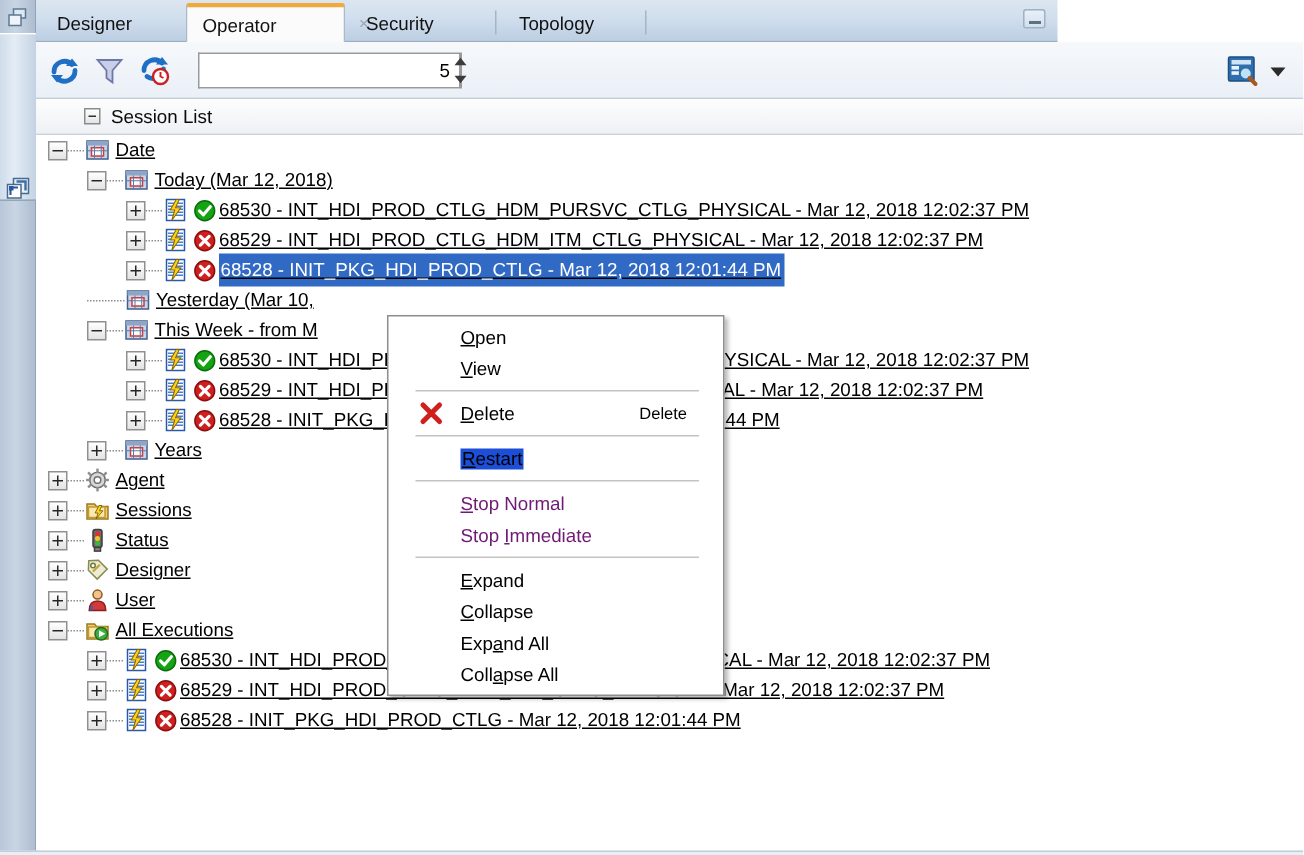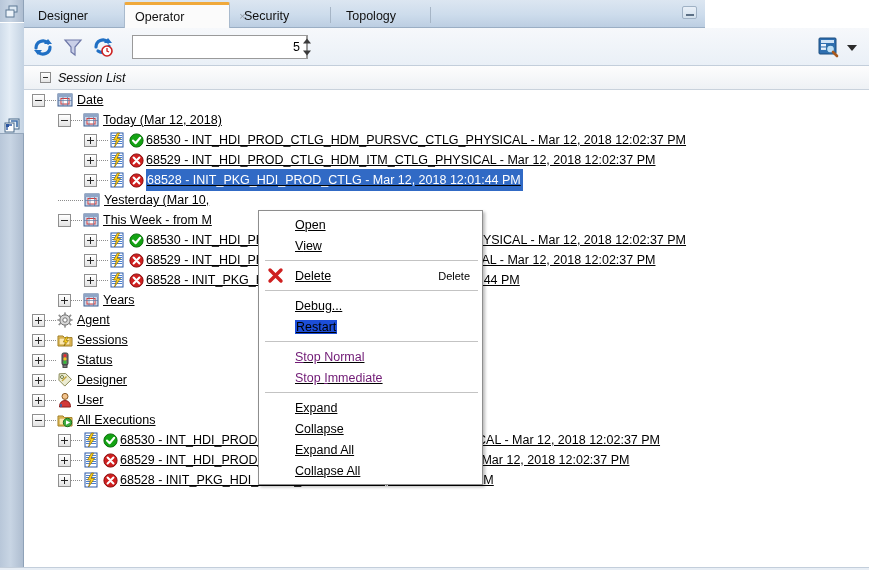--- a/index.html
+++ b/index.html
@@ -190,22 +190,21 @@
 
   
   #session-header {
     position: absolute;
     left: 24px; top: 66px;
     width: 845px; height: 24px;
     background: linear-gradient(to bottom,#fdfdfd,#eef1f5);
     border-bottom: 1px solid #c9d2dc;
     display: flex;
     align-items: center;
-    padding-left: 16px;
-    font-style: italic;
+    padding-left: 32px;
   }
   #session-header .toggler {
     width: 11px; height: 11px;
     border: 1px solid #8b8b8b;
     background: linear-gradient(to bottom,#ffffff,#e5e5e5);
     position: relative;
     margin-right: 7px;
   }
   #session-header .toggler:before {
     content: "";
@@ -277,23 +276,22 @@
   svg { display: block; }
 
   
   #ctxmenu {
     position: absolute;
     left: 258px; top: 210px;
     width: 225px;
     background: #ffffff;
     border: 1px solid #8e8e8e;
     box-shadow: 2px 2px 3px rgba(0,0,0,.28);
-    padding: 3px 0;
+    padding: 3px 12px;
     z-index: 50;
-    text-decoration: underline;
   }
   .mi {
     position: relative;
     height: 21px;
     display: flex;
     align-items: center;
     padding-left: 36px;
     padding-right: 10px;
     font-size: 12.5px;
     color: #000;
@@ -777,23 +775,20 @@
       <div class="mi">
         <span class="micon">
           <svg width="17" height="17" viewBox="0 0 17 17">
             <path d="M3 3 L14 14 M14 3 L3 14" stroke="#cf2020" stroke-width="3.4" stroke-linecap="round"></path>
           </svg>
         </span>
         <span class="mtext"><u>D</u>elete</span>
         <span class="accel">Delete</span>
       </div>
       <div class="msep"></div>
-      <div class="mi">
-        <span class="mtext">De<u>b</u>ug...</span>
-      </div>
       <div class="mi hl-restart">
         <span class="mtext"><u>R</u>estart</span>
       </div>
       <div class="msep"></div>
       <div class="mi disabled">
         <span class="mtext"><u>S</u>top Normal</span>
       </div>
       <div class="mi disabled">
         <span class="mtext">Stop <u>I</u>mmediate</span>
       </div>

